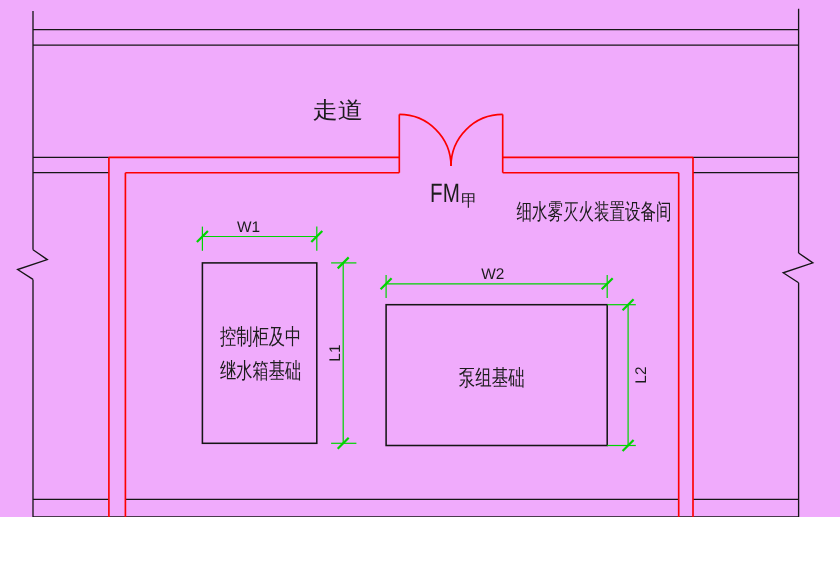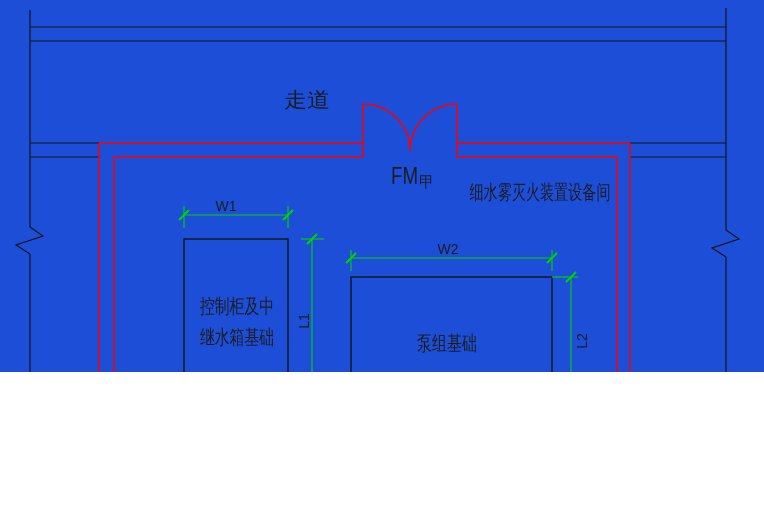--- a/index.html
+++ b/index.html
@@ -1,16 +1,16 @@
 <!DOCTYPE html>
 <html><head>
 <meta charset="utf-8">
 <style>
   html,body{margin:0;padding:0;background:#ffffff;}
-  .stage{position:relative;width:764px;height:372px;background:#1d4ed8;overflow:hidden;
+  .stage{position:relative;width:764px;height:470px;background:#f0abfc;overflow:hidden;
          font-family:"Liberation Sans", sans-serif;text-align:right;}
   svg{display:block;}
   text{stroke:none;fill:#1c1c1c;font-family:"Liberation Sans", sans-serif;}
   .dimtext{font-size:14px;}
   .cjk{letter-spacing:0px;}
 </style>
 </head>
 <body>
 
 <div class="stage">

